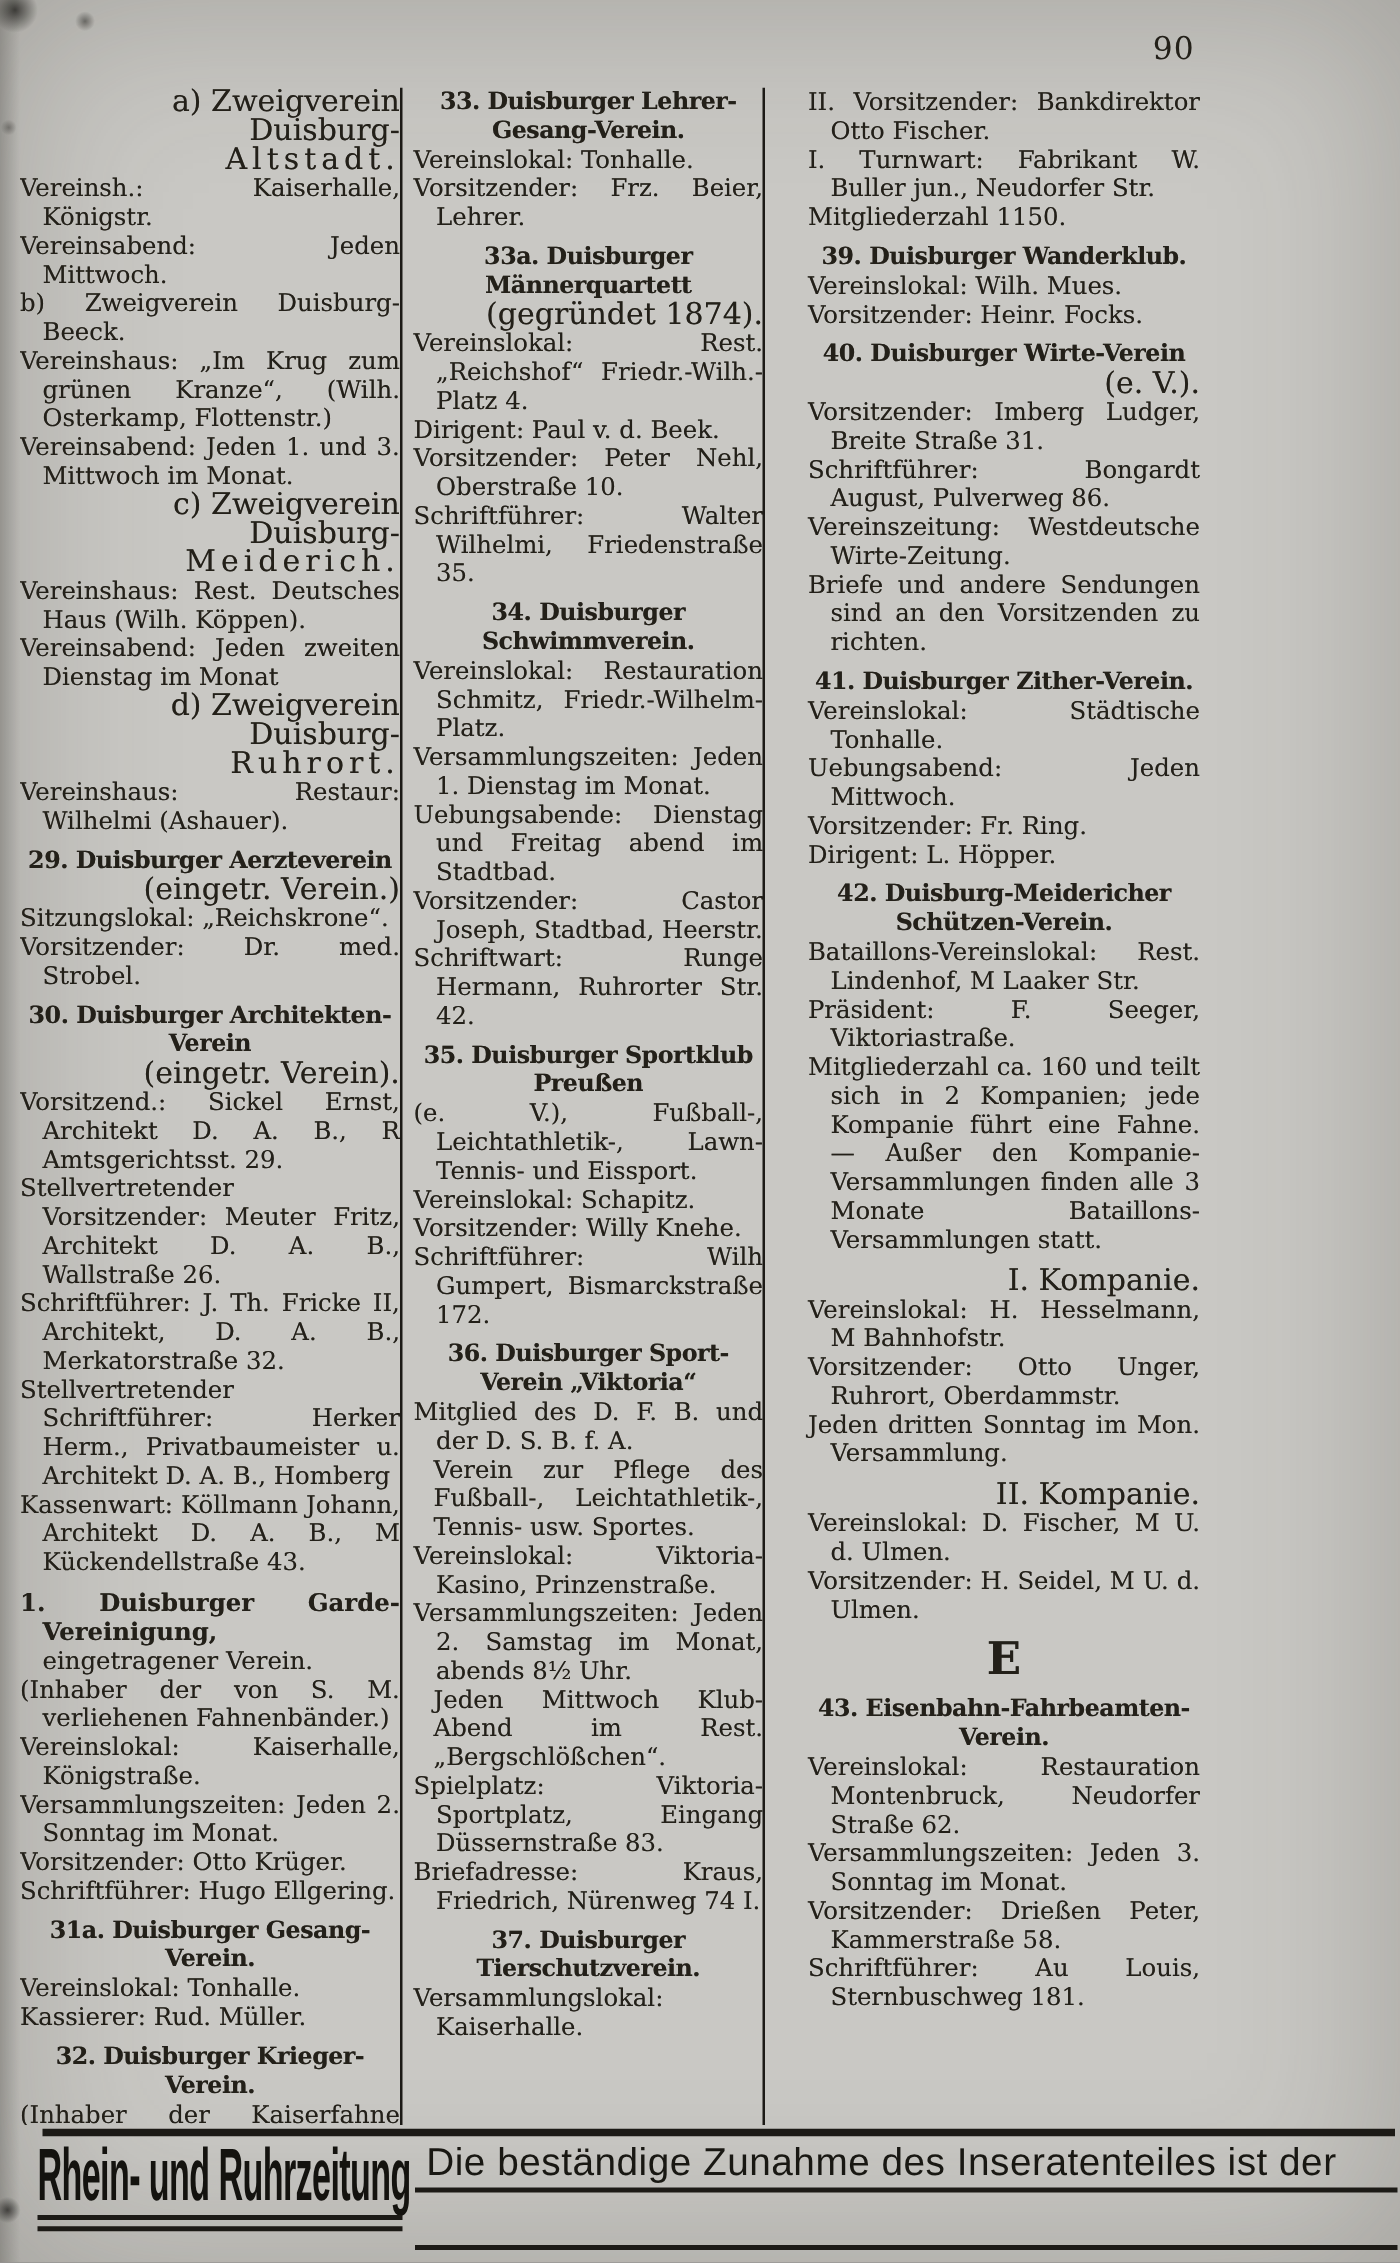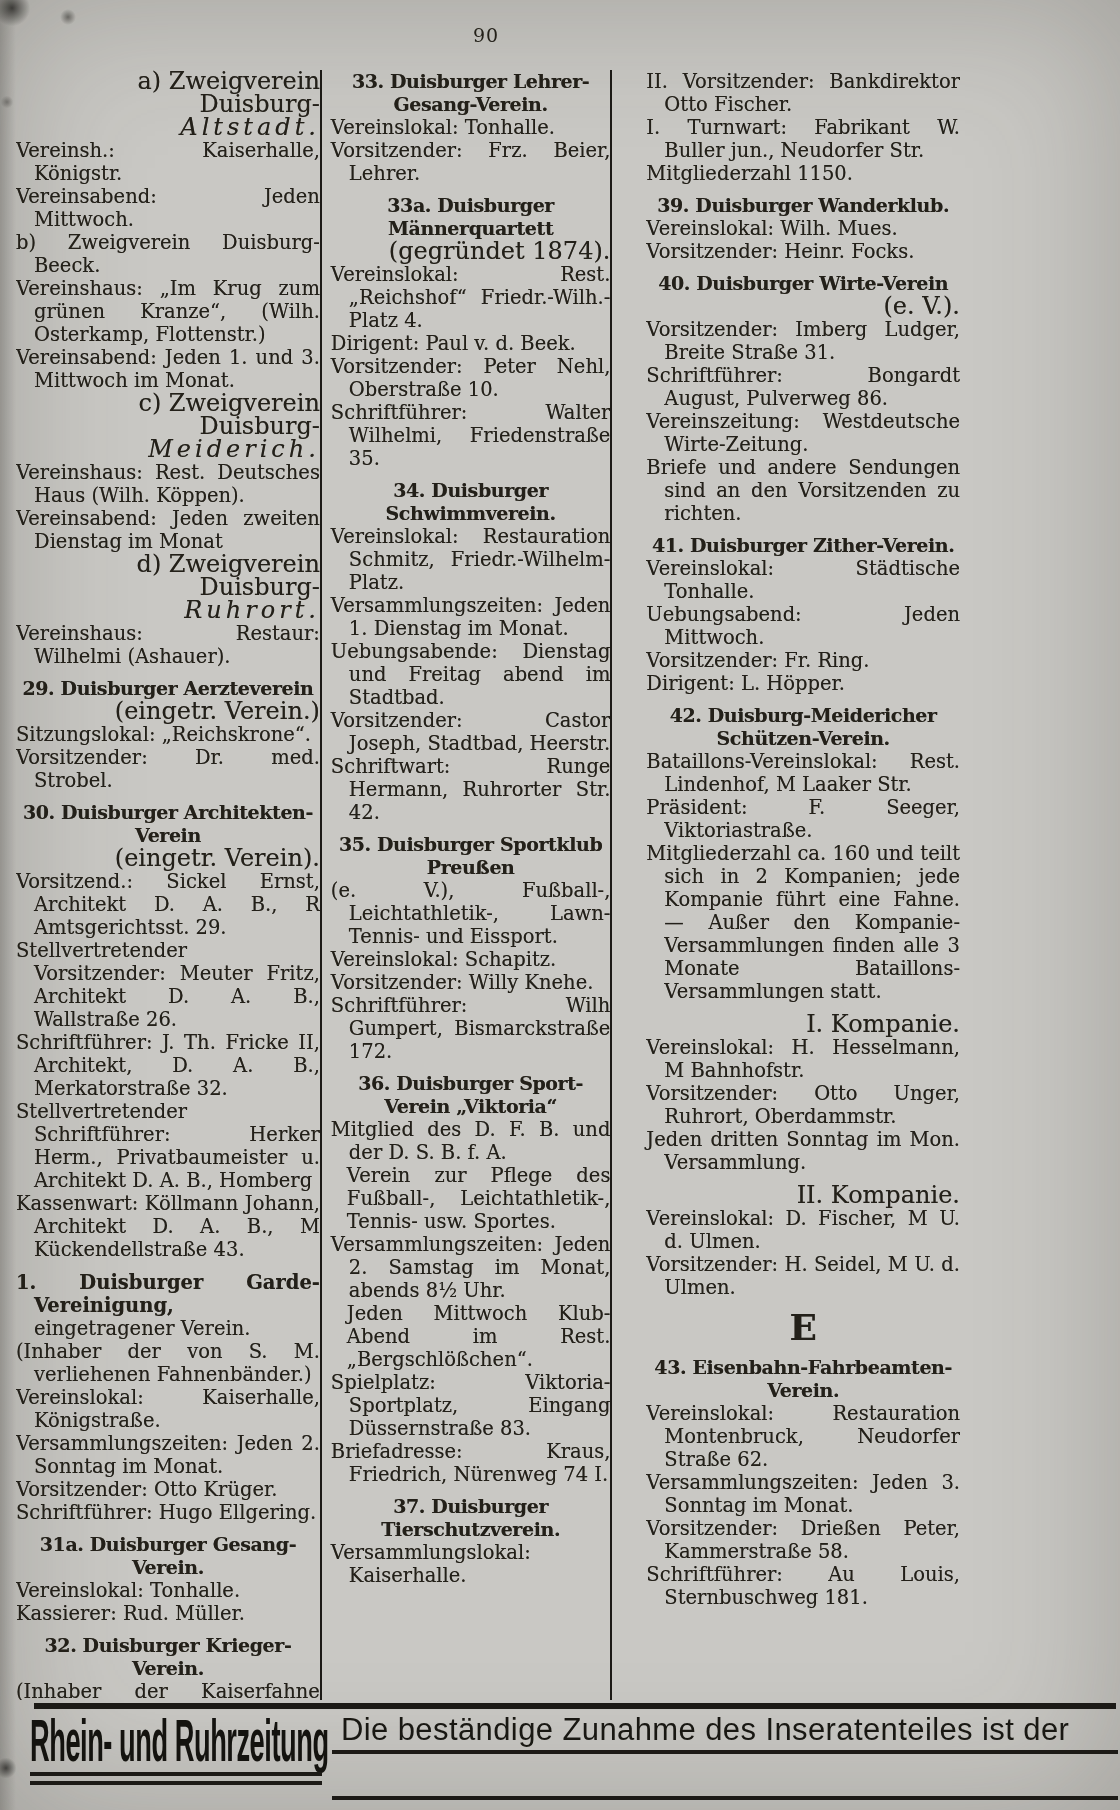--- a/index.html
+++ b/index.html
@@ -19,21 +19,21 @@
       radial-gradient(circle 15px at 6px 1768px, rgba(20,20,18,.7), rgba(20,20,18,0) 70%),
       linear-gradient(90deg, rgba(30,28,24,.22), rgba(30,28,24,0) 16px),
       var(--paper);
     box-shadow: inset 0 0 140px rgba(62,58,50,.28);
     overflow:hidden;
     font-family:"DejaVu Serif", serif;
     color:var(--ink);
   }
   .pagenum{
     position:absolute;top:24px;left:16px;width:940px;
-    text-align:center;font-size:19px;letter-spacing:1px;
+    text-align:right;font-size:25px;letter-spacing:1px;
   }
   .columns{
     position:absolute;top:70px;left:16px;width:944px;height:1630px;
     display:flex;overflow:hidden;
     text-shadow:0 0 0.5px rgba(35,32,25,.5);
   }
   .col{box-sizing:border-box;}
   .col-1{width:312px;}
   .col-2{width:296px;padding-left:9px;}
   .col-3{width:332px;padding-left:10px;margin-left:24px;}
@@ -42,21 +42,21 @@
     margin:0;font-size:19.5px;line-height:23px;
     text-align:justify;padding-left:18px;text-indent:-18px;
   }
   .para.cont{padding-left:16px;text-indent:0;}
   .head{
     font-weight:bold;text-align:center;
     font-size:19px;line-height:23px;letter-spacing:-0.4px;
     margin-top:9px;
   }
   .sub{text-align:right;font-size:24px;line-height:23px;}
-  .sub.spread{letter-spacing:4px;font-style:italic;}
+  .sub.spread{letter-spacing:4px;}
   .letter{
     text-align:center;font-weight:bold;font-size:36px;line-height:40px;
     margin:8px 0 2px 0;
   }
   .gap{margin-top:10px;}
   .col > :first-child{margin-top:0;}
   
   .footer-rule{
     position:absolute;left:34px;top:1703px;width:1082px;height:6px;
     background:var(--rule);
@@ -150,20 +150,21 @@
         <p class="para">Vorsitzender: Castor Joseph, Stadtbad, Heerstr.</p>
         <p class="para">Schriftwart: Runge Hermann, Ruhrorter Str. 42.</p>
         <div class="head">35. Duisburger Sportklub Preußen</div>
         <p class="para">(e. V.), Fußball-, Leichtathletik-, Lawn-Tennis- und Eissport.</p>
         <p class="para">Vereinslokal: Schapitz.</p>
         <p class="para">Vorsitzender: Willy Knehe.</p>
         <p class="para">Schriftführer: Wilh Gumpert, Bismarckstraße 172.</p>
         <div class="head">36. Duisburger Sport-Verein „Viktoria“</div>
         <p class="para">Mitglied des D. F. B. und der D. S. B. f. A.</p>
         <p class="para cont">Verein zur Pflege des Fußball-, Leichtathletik-, Tennis- usw. Sportes.</p>
+        <p class="para">Vereinslokal: Viktoria-Kasino, Prinzenstraße.</p>
         <p class="para">Versammlungszeiten: Jeden 2. Samstag im Monat, abends 8½ Uhr.</p>
         <p class="para cont">Jeden Mittwoch Klub-Abend im Rest. „Bergschlößchen“.</p>
         <p class="para">Spielplatz: Viktoria-Sportplatz, Eingang Düssernstraße 83.</p>
         <p class="para">Briefadresse: Kraus, Friedrich, Nürenweg 74 I.</p>
         <div class="head">37. Duisburger Tierschutzverein.</div>
         <p class="para">Versammlungslokal: Kaiserhalle.</p>
       </div>
     <div class="divider"></div>
     <div class="col col-3">
         <p class="para">II. Vorsitzender: Bankdirektor Otto Fischer.</p>

